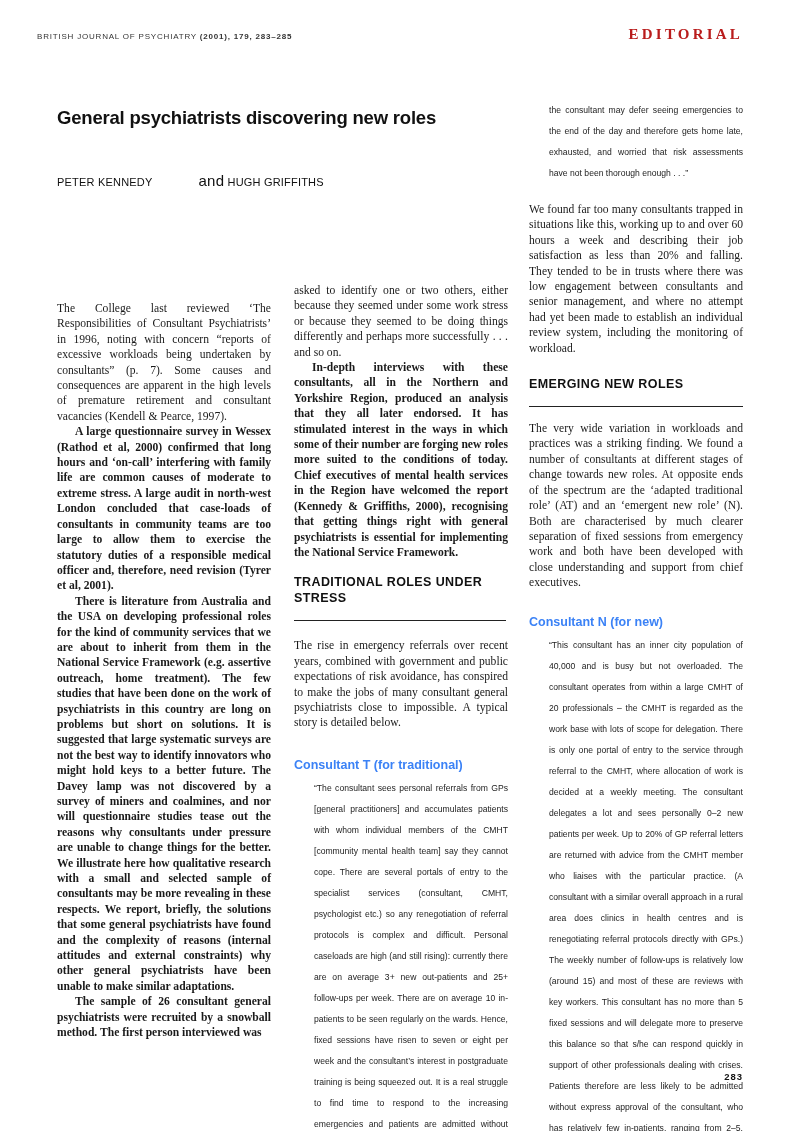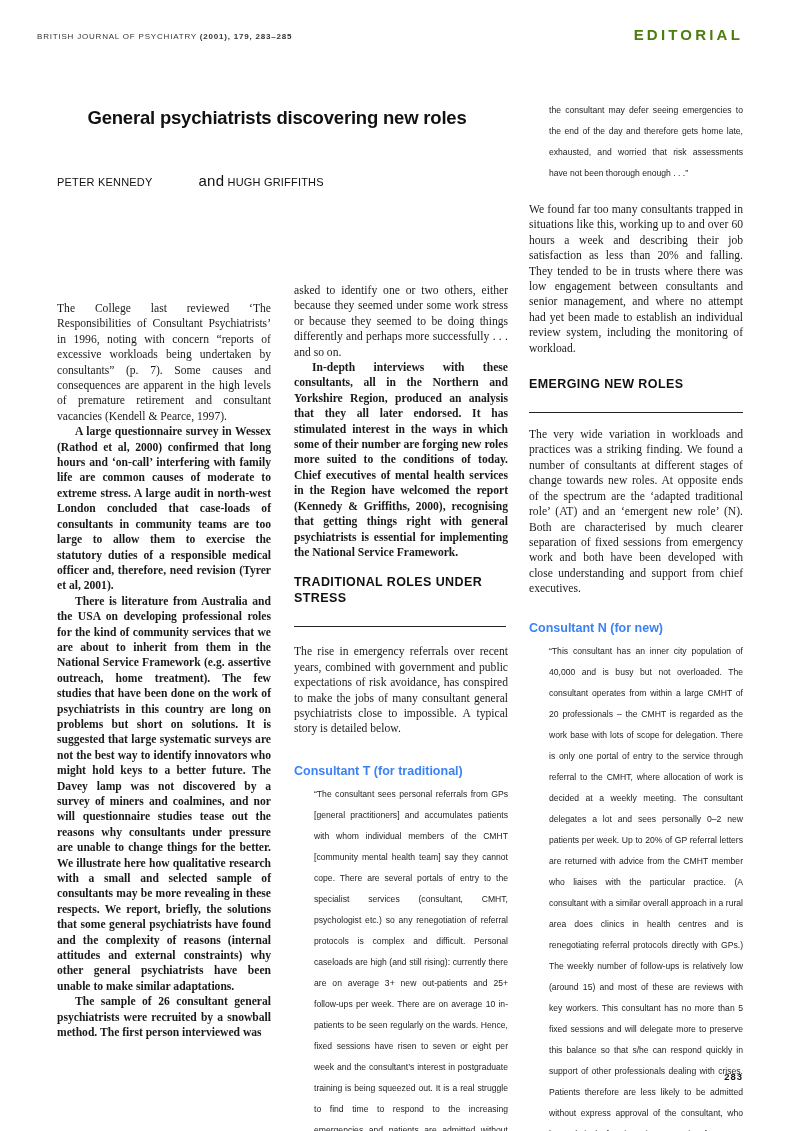--- a/index.html
+++ b/index.html
@@ -2,36 +2,36 @@
 <html><head>
 <meta charset="utf-8">
 <style>
   html, body { margin: 0; padding: 0; background: #ffffff; }
   body { width: 800px; height: 1131px; position: relative; overflow: hidden; color: #1a1a1a; }
   .serif { font-family: "Liberation Serif", "DejaVu Serif", serif; }
   .sans { font-family: "Liberation Sans", "DejaVu Sans", sans-serif; }
 
   .running-head { position: absolute; left: 37px; top: 32px; font-size: 8px; letter-spacing: 0.8px; color: #333; }
   .running-head b { font-weight: bold; }
-  .section-label { position: absolute; right: 57px; top: 26px; font-size: 15px; font-weight: bold; letter-spacing: 3.2px; color: #4d7c0f; }
+  .section-label { position: absolute; right: 57px; top: 26px; font-size: 15px; font-weight: bold; letter-spacing: 3.2px; color: #b91c1c; font-family: Liberation Serif, serif; }
 
-  .title { position: absolute; left: 57px; top: 100px; width: 440px; font-size: 18.5px; font-weight: bold; line-height: 36px; letter-spacing: -0.2px; color: #111; text-align: center; }
+  .title { position: absolute; left: 57px; top: 100px; width: 440px; font-size: 18.5px; font-weight: bold; line-height: 36px; letter-spacing: -0.2px; color: #111; }
   .authors { position: absolute; left: 57px; top: 172px; font-size: 11px; letter-spacing: 0.2px; color: #111; }
   .authors .and { font-size: 15px; padding-left: 43px; }
 
   .col { position: absolute; width: 214px; }
   .col-1 { left: 57px; top: 301px; }
   .col-2 { left: 294px; top: 283px; }
   .col-3 { left: 529px; top: 100px; }
 
   .body-text { font-size: 11.6px; line-height: 15.4px; text-align: justify; margin: 0; hyphens: auto; }
   .body-text.indent { text-indent: 18px; font-weight: bold; }
   .quote { font-size: 8.6px; line-height: 21px; text-align: justify; margin: 0 0 0 20px; color: #222; }
 
-  .h-section { font-size: 12.5px; font-weight: bold; letter-spacing: 0.4px; line-height: 16px; margin: 0; padding-bottom: 20px; border-bottom: 1.2px solid #222; color: #111; }
+  .h-section { font-size: 12.5px; font-weight: bold; letter-spacing: 0.4px; line-height: 16px; margin: 0; padding-bottom: 14px; border-bottom: 1.2px solid #222; color: #111; }
   .h-sub { font-size: 12.5px; font-weight: bold; margin: 0; color: #3b82f6; }
   .page-num { position: absolute; right: 57px; top: 1071px; font-size: 9.5px; font-weight: bold; letter-spacing: 1px; color: #111; }
 </style>
 </head>
 <body>
 
 <div class="running-head sans">
   <span>BRITISH JOURNAL OF PSYCHIATRY</span>
   <b>(2001), 179, 283–285</b>
 </div>

